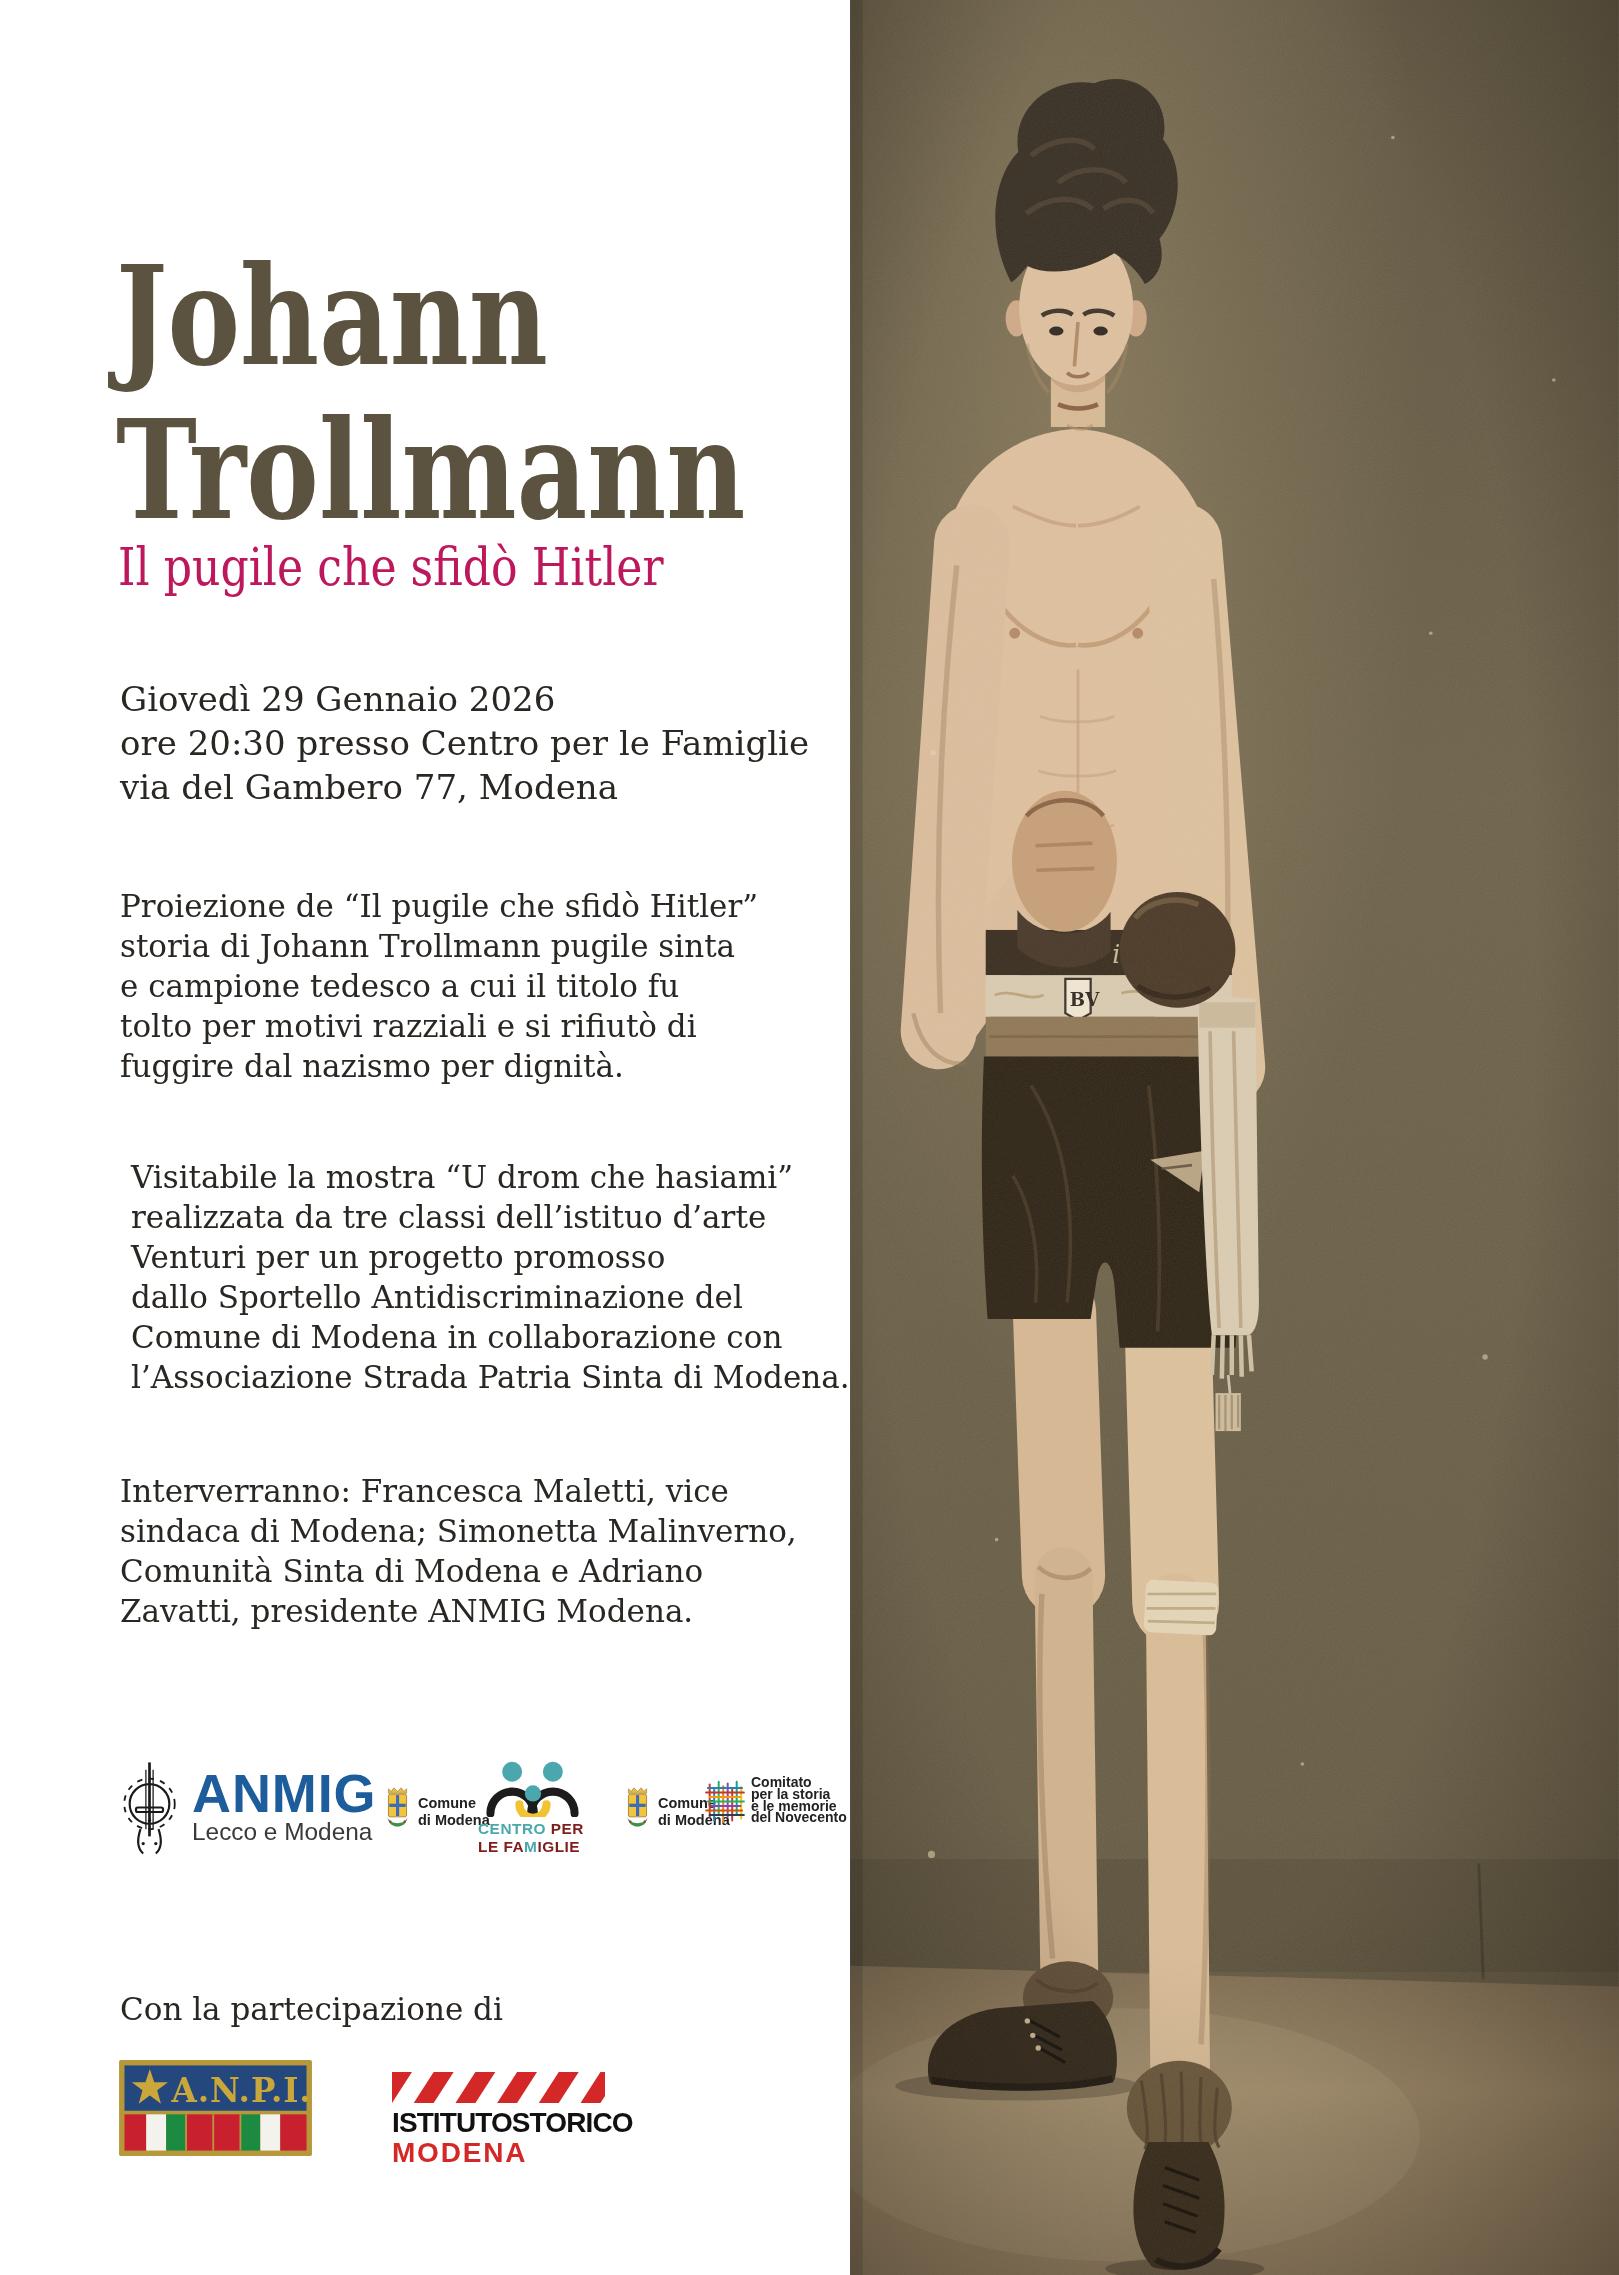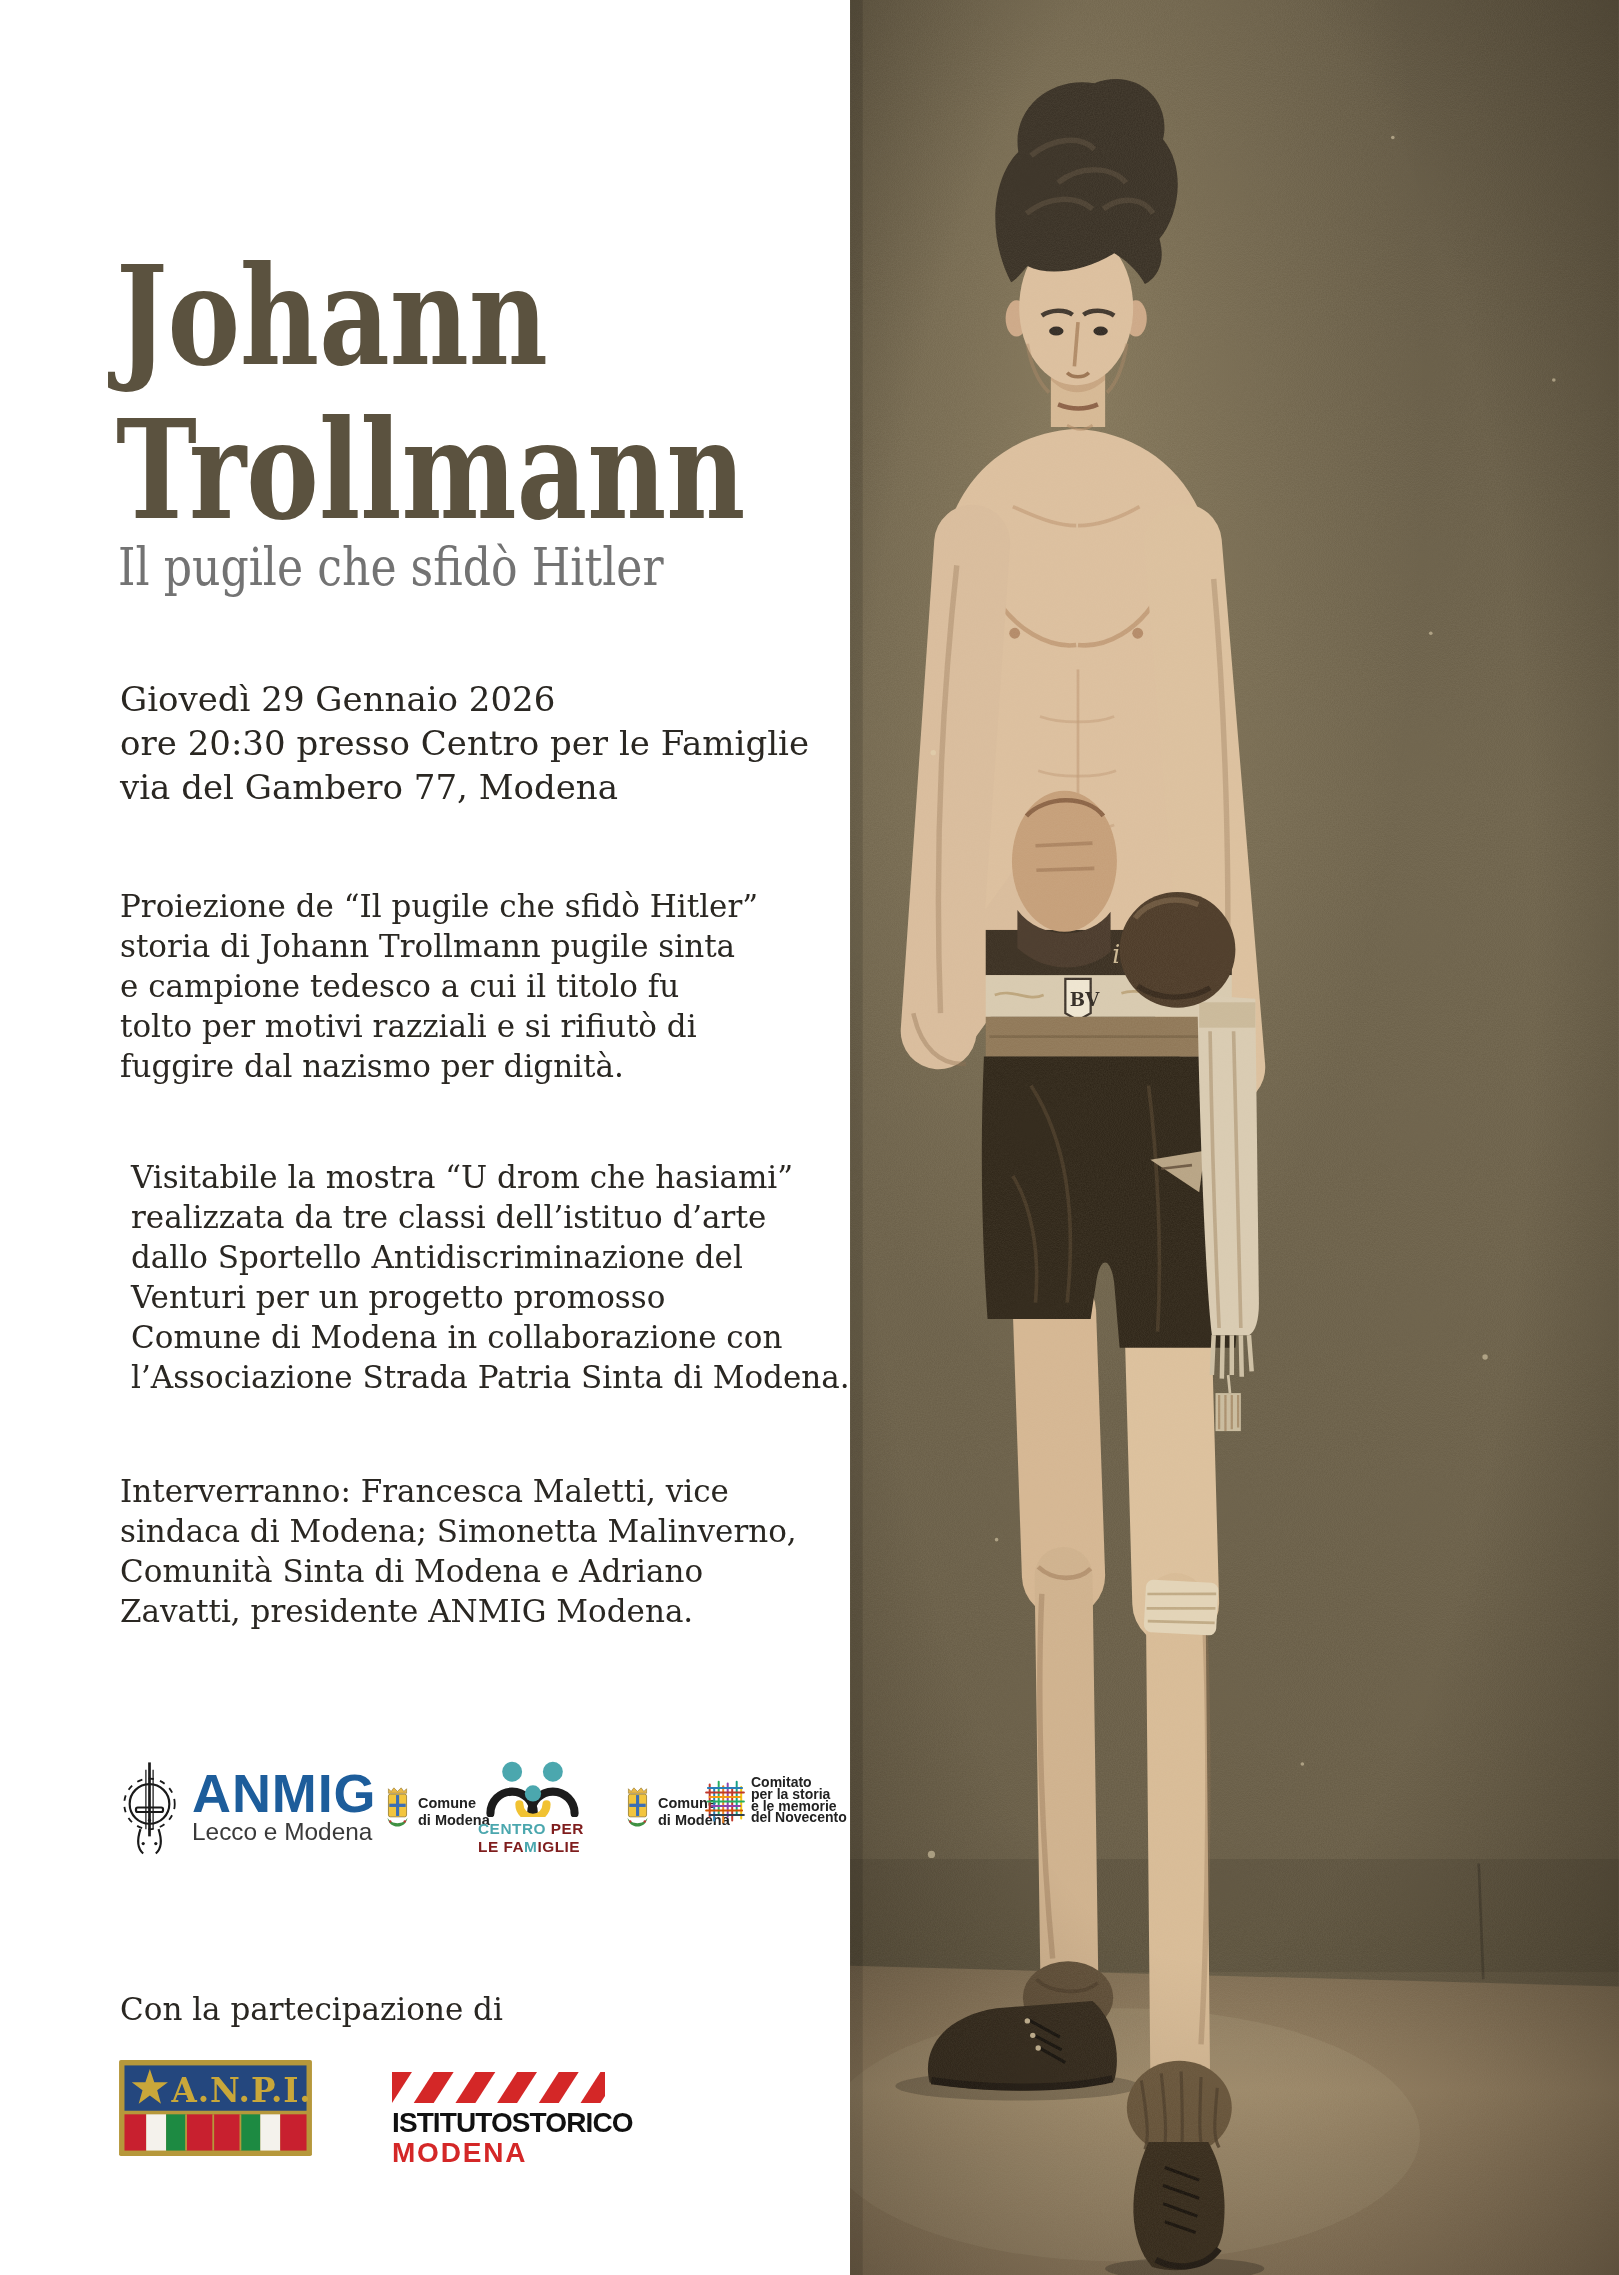--- a/index.html
+++ b/index.html
@@ -3,21 +3,21 @@
 <meta charset="utf-8">
 <style>
   html,body{margin:0;padding:0;background:#ffffff;}
   body{width:1619px;height:2276px;position:relative;font-family:"DejaVu Serif",serif;color:#2a2722;overflow:hidden;}
   .page{position:absolute;inset:0;background:#ffffff;}
   .abs{position:absolute;}
   .nowrap{white-space:nowrap;}
   
   .title{left:116px;top:239px;color:#5b523f;font-weight:bold;font-size:136px;line-height:154px;}
   .title .line{transform:scaleX(.80);transform-origin:0 50%;white-space:nowrap;}
-  .subtitle{left:118px;top:536px;color:#737373;font-size:52px;line-height:63px;}
+  .subtitle{left:118px;top:536px;color:#be185d;font-size:52px;line-height:63px;}
   .subtitle .line{transform:scaleX(.85);transform-origin:0 50%;white-space:nowrap;}
   
   .event{left:120px;top:677px;font-size:34px;line-height:44px;}
   .para{font-size:31px;line-height:40px;}
   .p1{left:120px;top:886px;}
   .p2{left:131px;top:1157px;}
   .p3{left:120px;top:1471px;}
   .part-label{left:120px;top:1989px;font-size:31px;line-height:40px;}
   
   .logos{left:0;top:1750px;width:850px;height:118px;}
@@ -70,22 +70,22 @@
     <div>Proiezione de “Il pugile che sfidò Hitler”</div>
     <div>storia di Johann Trollmann pugile sinta</div>
     <div>e campione tedesco a cui il titolo fu</div>
     <div>tolto per motivi razziali e si rifiutò di</div>
     <div>fuggire dal nazismo per dignità.</div>
   </div>
 
   <div class="abs para p2 nowrap">
     <div>Visitabile la mostra “U drom che hasiami”</div>
     <div>realizzata da tre classi dell’istituo d’arte</div>
+    <div>Venturi per un progetto promosso</div>
     <div>dallo Sportello Antidiscriminazione del</div>
-    <div>Venturi per un progetto promosso</div>
     <div>Comune di Modena in collaborazione con</div>
     <div>l’Associazione Strada Patria Sinta di Modena.</div>
   </div>
 
   <div class="abs para p3 nowrap">
     <div>Interverranno: Francesca Maletti, vice</div>
     <div>sindaca di Modena; Simonetta Malinverno,</div>
     <div>Comunità Sinta di Modena e Adriano</div>
     <div>Zavatti, presidente ANMIG Modena.</div>
   </div>

